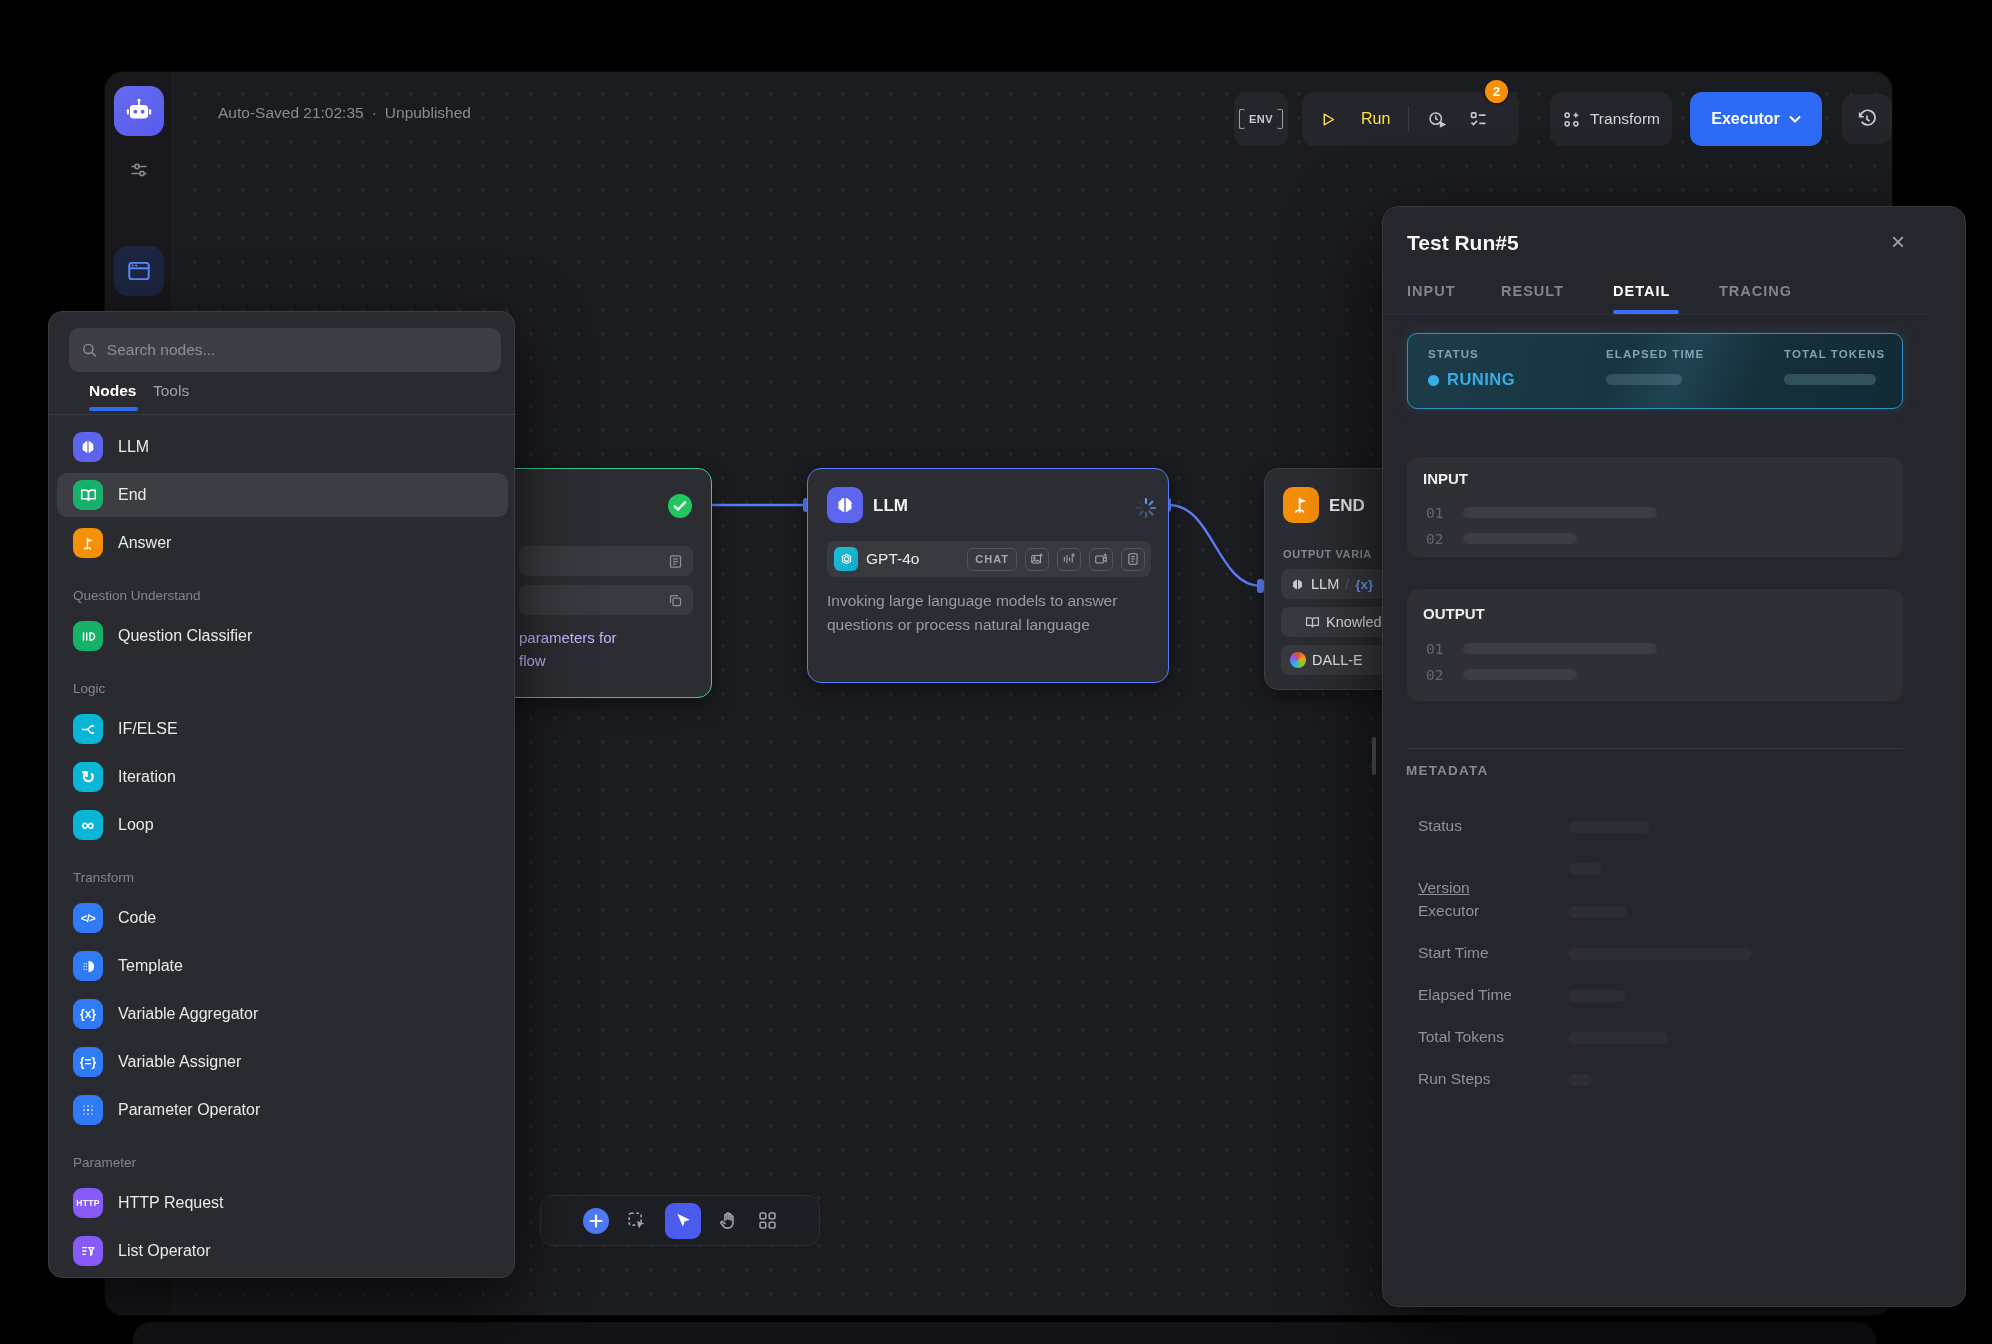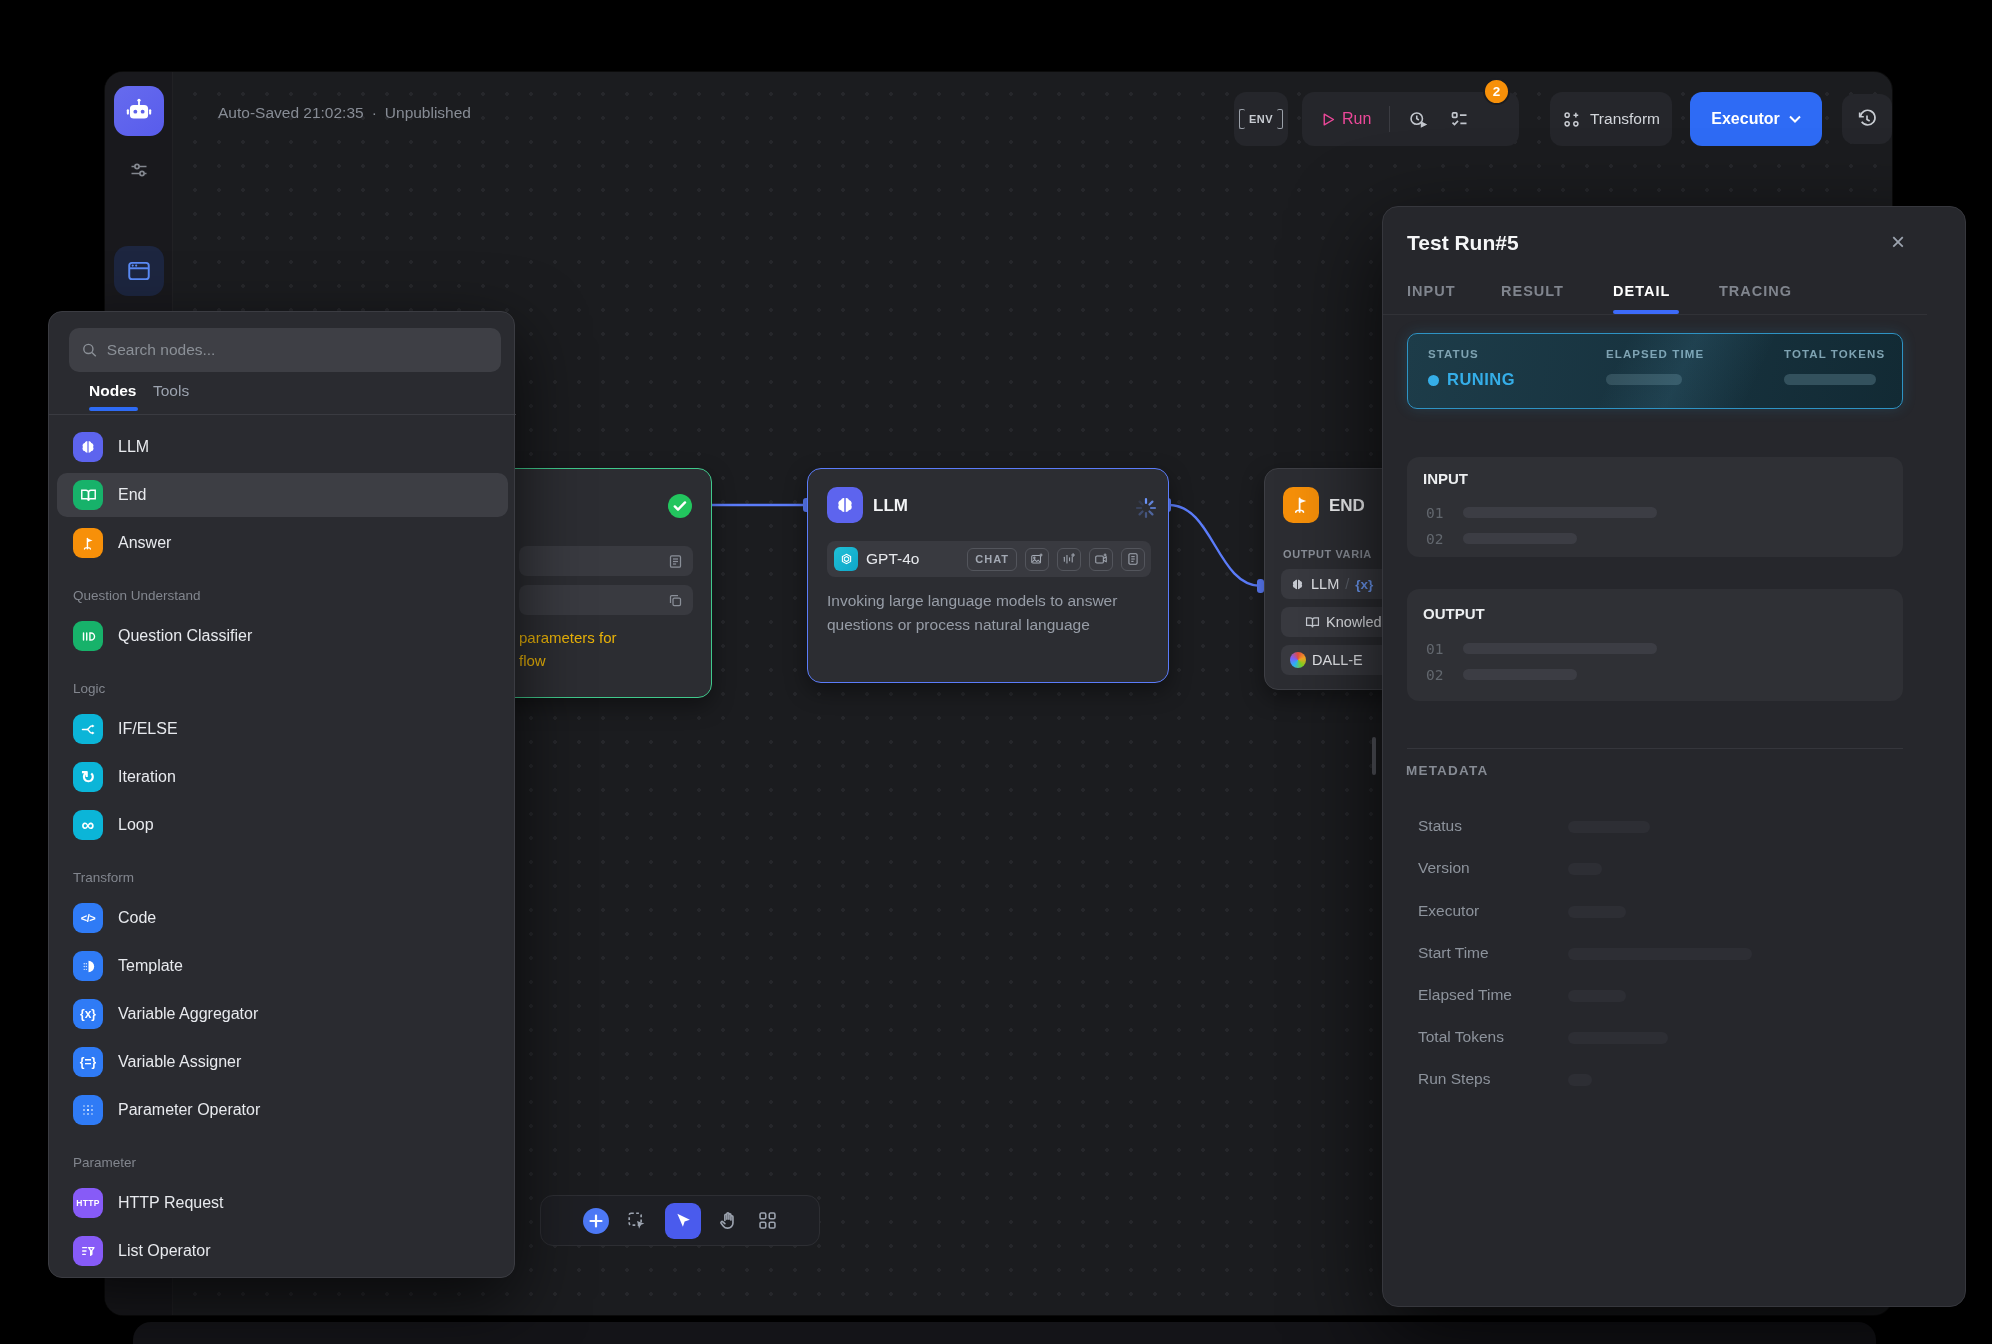--- a/index.html
+++ b/index.html
@@ -67,21 +67,21 @@
   }
   .start-node { left:275px; top:396px; width:332px; height:230px; border:1.5px solid #40c98c; }
   .llm-node   { left:702px; top:396px; width:362px; height:215px; border:1.5px solid #5b7cfa; }
   .end-node   { left:1159px; top:396px; width:175px; height:222px; border:1px solid #3e3f45; }
   .node-ico {
     position:absolute; width:36px; height:36px; border-radius:10px;
     display:flex; align-items:center; justify-content:center;
   }
   .node-title { position:absolute; font-size:17px; font-weight:bold; color:#f3f4f6; }
   .inner-row { position:absolute; background:#393a40; border-radius:8px; display:flex; align-items:center; }
-  .start-desc { position:absolute; left:138px; top:157px; font-size:15px; line-height:23px; color:#eab308; }
+  .start-desc { position:absolute; left:138px; top:157px; font-size:15px; line-height:23px; color:#c4b5fd; }
   .llm-desc { position:absolute; left:19px; top:120px; width:318px; font-size:15.5px; line-height:24px; color:#979da7; }
   .mini-badge {
     height:23px; border:1px solid #53555c; border-radius:6px; color:#a3a9b3;
     display:inline-flex; align-items:center; justify-content:center;
   }
   .chat-pill { padding:0 7px; font-size:11px; font-weight:bold; letter-spacing:1px; }
   .icon-badge { width:24px; }
   .end-section { position:absolute; left:18px; top:79px; width:110px; font-size:11px; font-weight:bold;
     letter-spacing:.6px; color:#8a8f98; white-space:nowrap; overflow:hidden; }
   .end-row { left:16px; width:150px; height:30px; gap:6px; padding:0 9px; font-size:14.5px; color:#e5e7eb; }
@@ -347,21 +347,21 @@
     <span>Auto-Saved 21:02:35</span>
     <span>·</span>
     <span>Unpublished</span>
   </div>
 
   <div class="tb-btn env-btn">
     <span class="env-glyph">ENV</span>
   </div>
 
   <div class="tb-btn run-group">
-    <span class="tool" style="gap:5px;color:#ec4899;">
+    <span class="tool" style="gap:24px;color:#fde047;">
       <svg width="17" height="17" viewBox="0 0 24 24" fill="none" stroke="currentColor" stroke-width="2" stroke-linejoin="round">
           <path d="M6 4.5l13 7.5-13 7.5z"></path>
         </svg>
       <span style="font-size:16px;">Run</span>
     </span>
     <span class="vdiv"></span>
     <span class="tool">
       <svg width="21" height="21" viewBox="0 0 24 24" fill="none" stroke="#c2c6cd" stroke-width="1.8">
         <circle cx="10" cy="11" r="6.5"></circle>
           <path d="M10 7.5V11l2.4 1.6"></path>
@@ -628,21 +628,21 @@
     <div class="sk" style="left:56px;top:54px;width:194px;height:11px;background:#3c3d44;"></div>
     <span class="row-num" style="top:78px;">02</span>
     <div class="sk" style="left:56px;top:80px;width:114px;height:11px;background:#3c3d44;"></div>
   </div>
 
   <div class="abs" style="left:24px;top:541px;width:496px;height:1px;background:#35363c;"></div>
   <div class="meta-title">METADATA</div>
 
   <span class="meta-label" style="top:610px;">Status</span>
   <div class="sk" style="left:185px;top:614px;width:82px;height:12px;background:#2d2e34;"></div>
-  <span class="meta-label" style="top:652px;">Version</span>
+  <span class="meta-label" style="top:672px;text-decoration:underline;">Version</span>
   <div class="sk" style="left:185px;top:656px;width:34px;height:12px;background:#2d2e34;"></div>
   <span class="meta-label" style="top:695px;">Executor</span>
   <div class="sk" style="left:185px;top:699px;width:58px;height:12px;background:#2d2e34;"></div>
   <span class="meta-label" style="top:737px;">Start Time</span>
   <div class="sk" style="left:185px;top:741px;width:184px;height:12px;background:#2d2e34;"></div>
   <span class="meta-label" style="top:779px;">Elapsed Time</span>
   <div class="sk" style="left:185px;top:783px;width:58px;height:12px;background:#2d2e34;"></div>
   <span class="meta-label" style="top:821px;">Total Tokens</span>
   <div class="sk" style="left:185px;top:825px;width:100px;height:12px;background:#2d2e34;"></div>
   <span class="meta-label" style="top:863px;">Run Steps</span>

